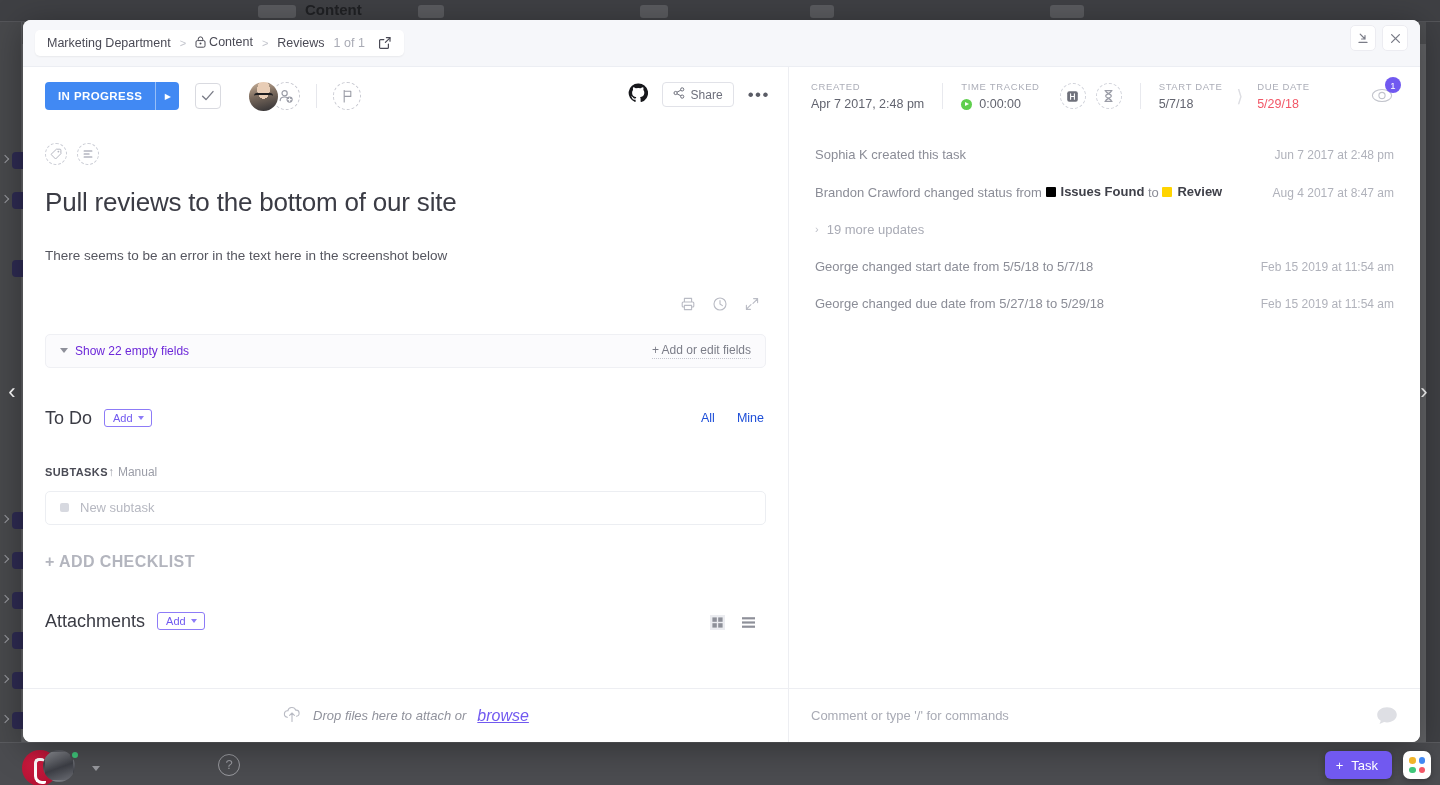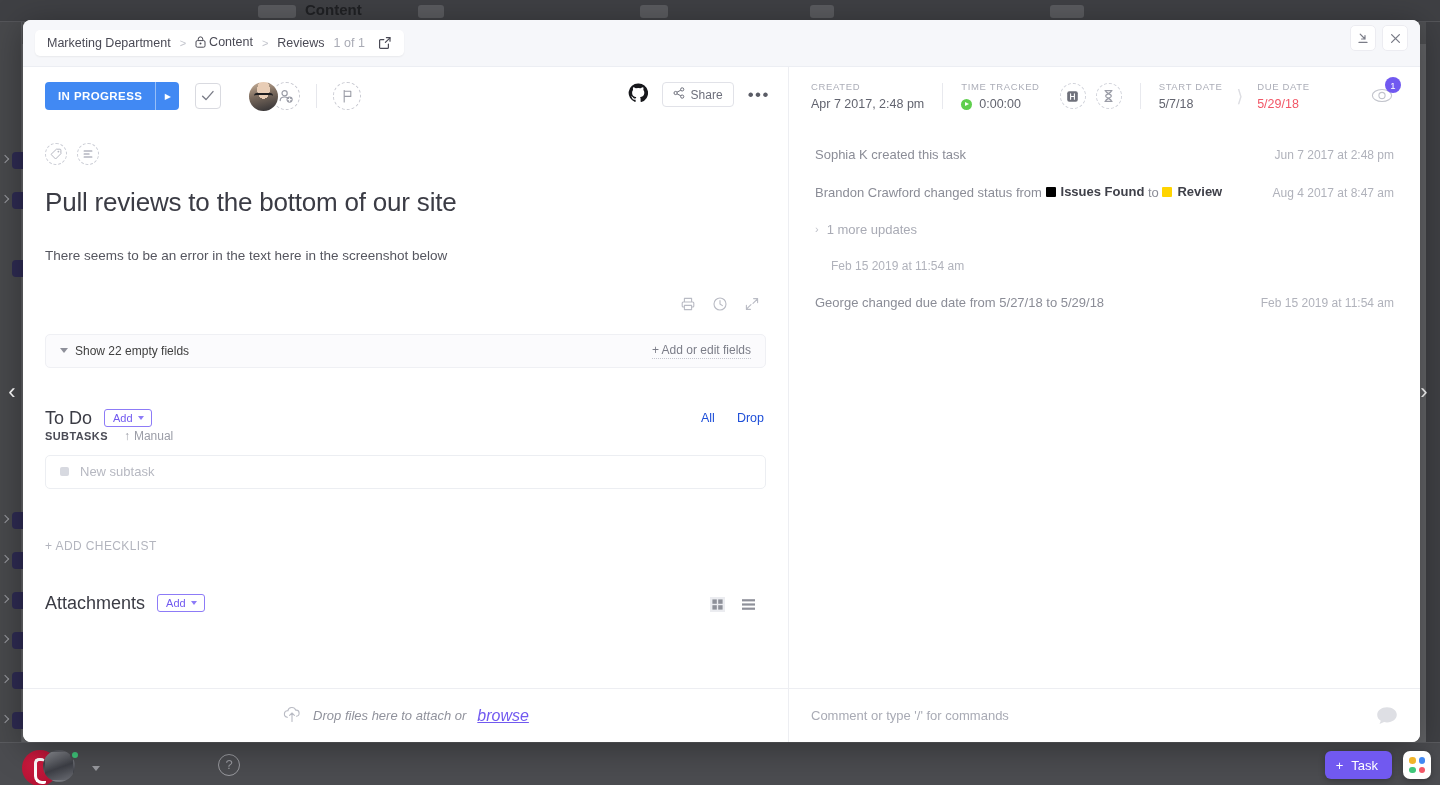--- a/index.html
+++ b/index.html
@@ -220,50 +220,50 @@
   #desc-tools {
     display: flex; justify-content: flex-end; gap: 16px; color: #b9bbc4;
     margin-top: 30px; padding-right: 6px;
   }
   .dt-ico { cursor: pointer; }
   #fields-bar {
     margin-top: 18px; height: 34px; border: 1px solid #eff0f4; border-radius: 5px;
     background: #fbfbfd; display: flex; align-items: center; justify-content: space-between;
     padding: 0 14px;
   }
-  #show-empty { font-size: 12px; color: #404040; cursor: pointer; display: flex; align-items: center; gap: 7px;}
+  #show-empty { font-size: 12px; color: #6d28d9; cursor: pointer; display: flex; align-items: center; gap: 7px;}
   #show-empty .tri { width:0;height:0;border-left:4px solid transparent;border-right:4px solid transparent;border-top:5px solid #8e909a;}
   #add-edit-fields {
     font-size: 12px; color: #7b7d88; cursor: pointer;
     border-bottom: 1px dotted #c3c5ce; padding-bottom: 1px;
   }
 
   #todo-head { display: flex; align-items: center; margin-top: 40px; position: relative; }
   #todo-title { font-size: 18px; color: #3b3c45; }
   .add-pill {
     margin-left: 12px; border: 1px solid #8d7bf7; border-radius: 3px;
     color: #7159f0; font-size: 11px; padding: 2px 7px 2px 8px;
     display: flex; align-items: center; gap: 5px; cursor: pointer; background: #fff;
   }
   .add-pill .tri { width:0;height:0;border-left:3.5px solid transparent;border-right:3.5px solid transparent;border-top:4.5px solid #8d7bf7;}
   #todo-filters { position: absolute; right: 2px; top: 3px; display: flex; gap: 22px; }
   .todo-filter { font-size: 12.5px; color: #1d4ed8; cursor: pointer; }
 
-  #subtasks-head { display: flex; align-items: center; gap: 16px; }
+  #subtasks-head { display: flex; align-items: center; margin-top: 36px; }
   #subtasks-label { font-size: 11px; font-weight: bold; color: #4a4b55; letter-spacing: .4px; }
   #manual-sort { font-size: 12px; color: #9b9da7; display: flex; align-items: center; gap: 4px; cursor: pointer;}
   #new-subtask {
     margin-top: 12px; height: 34px; border: 1px solid #eceef2; border-radius: 5px;
     display: flex; align-items: center; padding: 0 14px; gap: 11px; cursor: text;
     background: #fff;
   }
   #new-subtask .sq { width: 9px; height: 9px; border-radius: 2px; background: #d7d9e0; }
   #new-subtask .ph { font-size: 13px; color: #b6b8c1; }
   #add-checklist {
-    margin-top: 50px; font-size: 12px; font-weight: normal; letter-spacing: .4px;
+    margin-top: 28px; font-size: 16px; font-weight: bold; letter-spacing: .4px;
     color: #b3b5be; cursor: pointer;
   }
   #attach-head { display: flex; align-items: center; margin-top: 40px; position: relative; }
   #attach-title { font-size: 18px; color: #3b3c45; }
   #attach-views { position: absolute; right: 10px; top: 4px; display: flex; gap: 16px; }
   .view-ico { cursor: pointer; }
 
   
   #dropzone {
     height: 54px; border-top: 1px solid #edeef2; flex: none;
@@ -527,21 +527,21 @@
         </div>
 
         <div id="todo-head">
           <span id="todo-title">To Do</span>
           <span class="add-pill">
             <span>Add</span>
             <span class="tri"></span>
           </span>
           <div id="todo-filters">
             <span class="todo-filter">All</span>
-            <span class="todo-filter">Drop</span>
+            <span class="todo-filter">Mine</span>
           </div>
         </div>
 
         <div id="subtasks-head">
           <span id="subtasks-label">SUBTASKS</span>
           <span id="manual-sort">
             <span>↑</span>
             <span>Manual</span>
           </span>
         </div>
@@ -665,25 +665,26 @@
               <i class="st-sq" id="sq-to" style="background: rgb(255, 212, 0);"></i>
                 <span>Review</span>
             </span>
           </div>
           <div class="act-time">Aug 4 2017 at 8:47 am</div>
         </div>
 
         <div class="act-row">
           <div id="more-updates">
             <span class="chev">›</span>
-            <span>1 more updates</span>
+            <span>19 more updates</span>
           </div>
         </div>
 
         <div class="act-row">
+          <div class="act-text">George changed start date from 5/5/18 to 5/7/18</div>
           <div class="act-time">Feb 15 2019 at 11:54 am</div>
         </div>
 
         <div class="act-row">
           <div class="act-text">George changed due date from 5/27/18 to 5/29/18</div>
           <div class="act-time">Feb 15 2019 at 11:54 am</div>
         </div>
       </div>
 
       <div id="commentbar">

